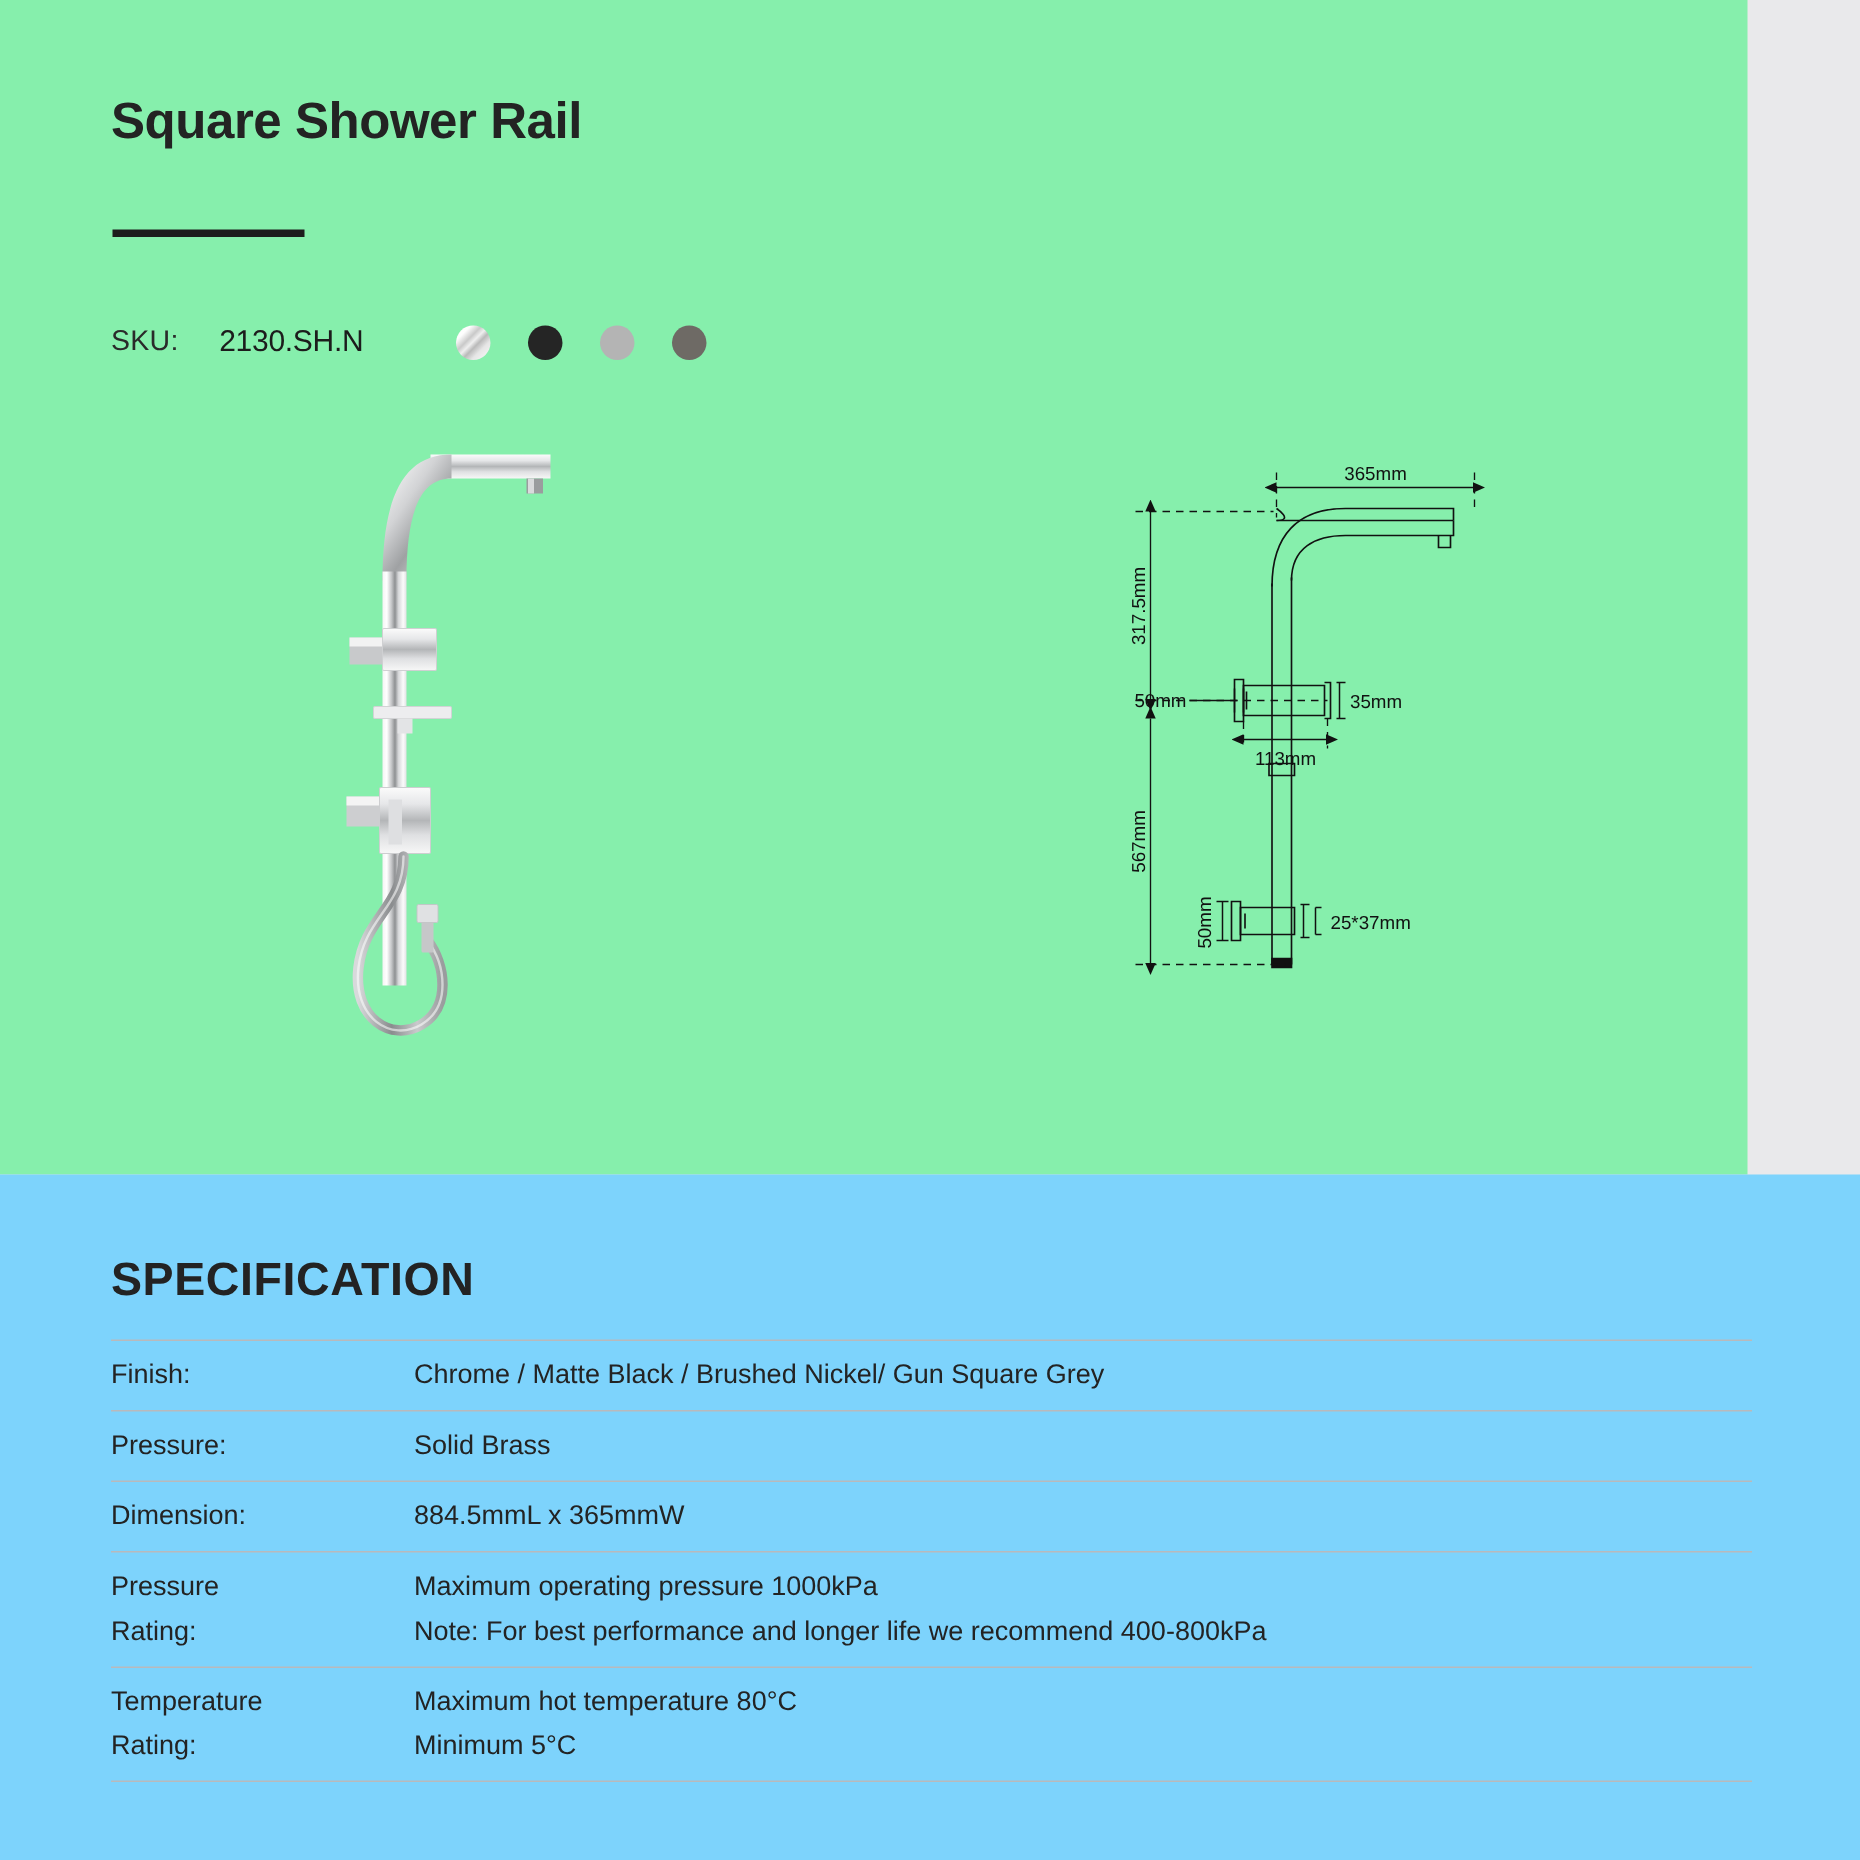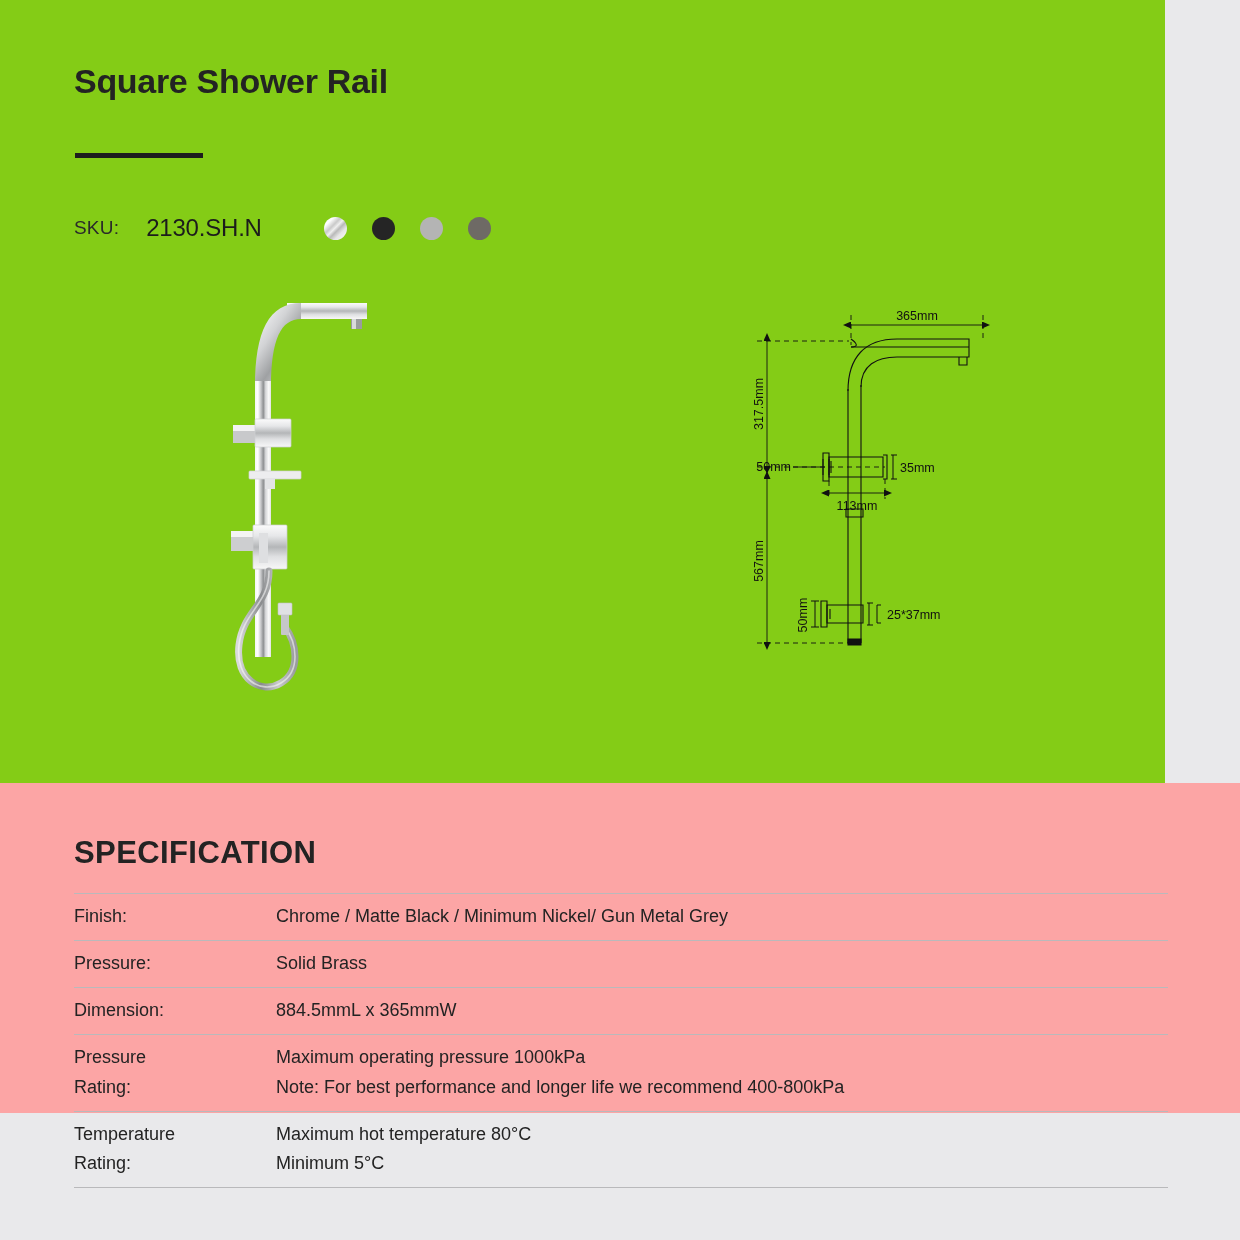--- a/index.html
+++ b/index.html
@@ -15,21 +15,21 @@
     position: relative;
   }
 
   
   .top-panel {
     position: absolute;
     left: 0;
     top: 0;
     width: 1165px;
     height: 783px;
-    background: #84cc16;
+    background: #86efac;
   }
 
   .product-title {
     position: absolute;
     left: 74px;
     top: 62px;
     font-size: 34px;
     font-weight: bold;
     color: #232323;
     letter-spacing: -0.3px;
@@ -53,21 +53,21 @@
     align-items: center;
     height: 42px;
   }
   .sku-label {
     font-size: 19px;
     color: #2a2a2a;
     letter-spacing: 0.2px;
     margin-right: 27px;
   }
   .sku-value {
-    font-size: 24px;
+    font-size: 20px;
     color: #1c1c1c;
     letter-spacing: -0.2px;
   }
 
   .swatches {
     display: flex;
     align-items: center;
     margin-left: 62px;
     gap: 25px;
   }
@@ -100,22 +100,22 @@
     width: 290px;
     height: 400px;
   }
 
   
   .spec-section {
     position: absolute;
     left: 0;
     top: 783px;
     width: 1240px;
-    height: 330px;
-    background: #fca5a5;
+    height: 457px;
+    background: #7dd3fc;
   }
   .spec-heading {
     position: absolute;
     left: 74px;
     top: 52px;
     font-size: 31px;
     font-weight: bold;
     color: #232323;
     letter-spacing: 0.4px;
   }
@@ -328,21 +328,21 @@
 
 <div class="spec-section">
 
   <div class="spec-heading">SPECIFICATION</div>
 
   <table class="spec-table">
     <tbody>
       <tr>
         <td class="key">Finish:</td>
         <td class="val">
-          <span class="spec-line">Chrome / Matte Black / Minimum Nickel/ Gun Metal Grey</span>
+          <span class="spec-line">Chrome / Matte Black / Brushed Nickel/ Gun Square Grey</span>
         </td>
       </tr>
 
       <tr>
         <td class="key">Pressure:</td>
         <td class="val">
           <span class="spec-line">Solid Brass</span>
         </td>
       </tr>
 

